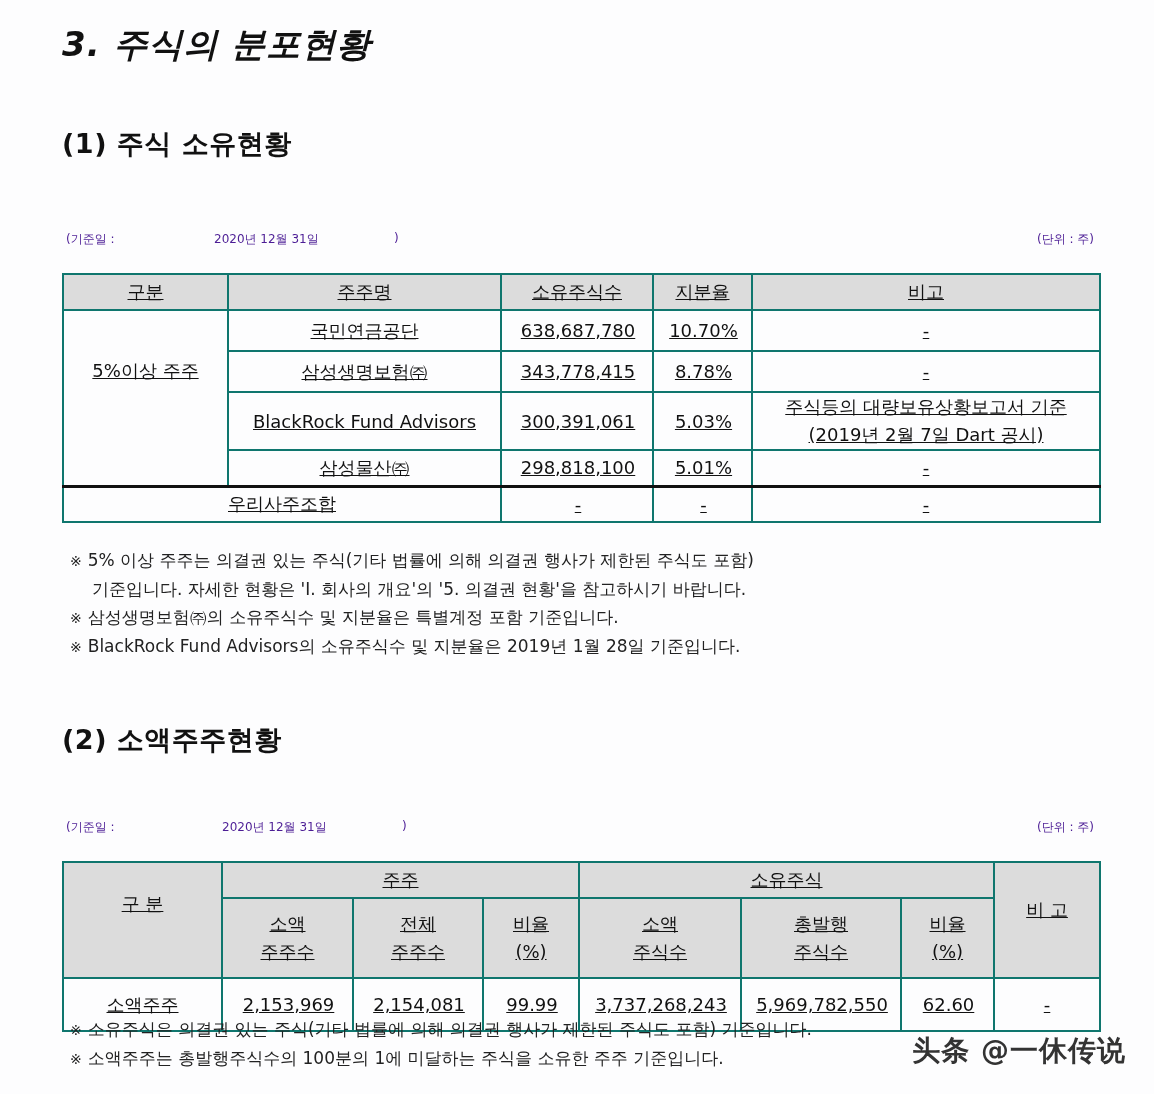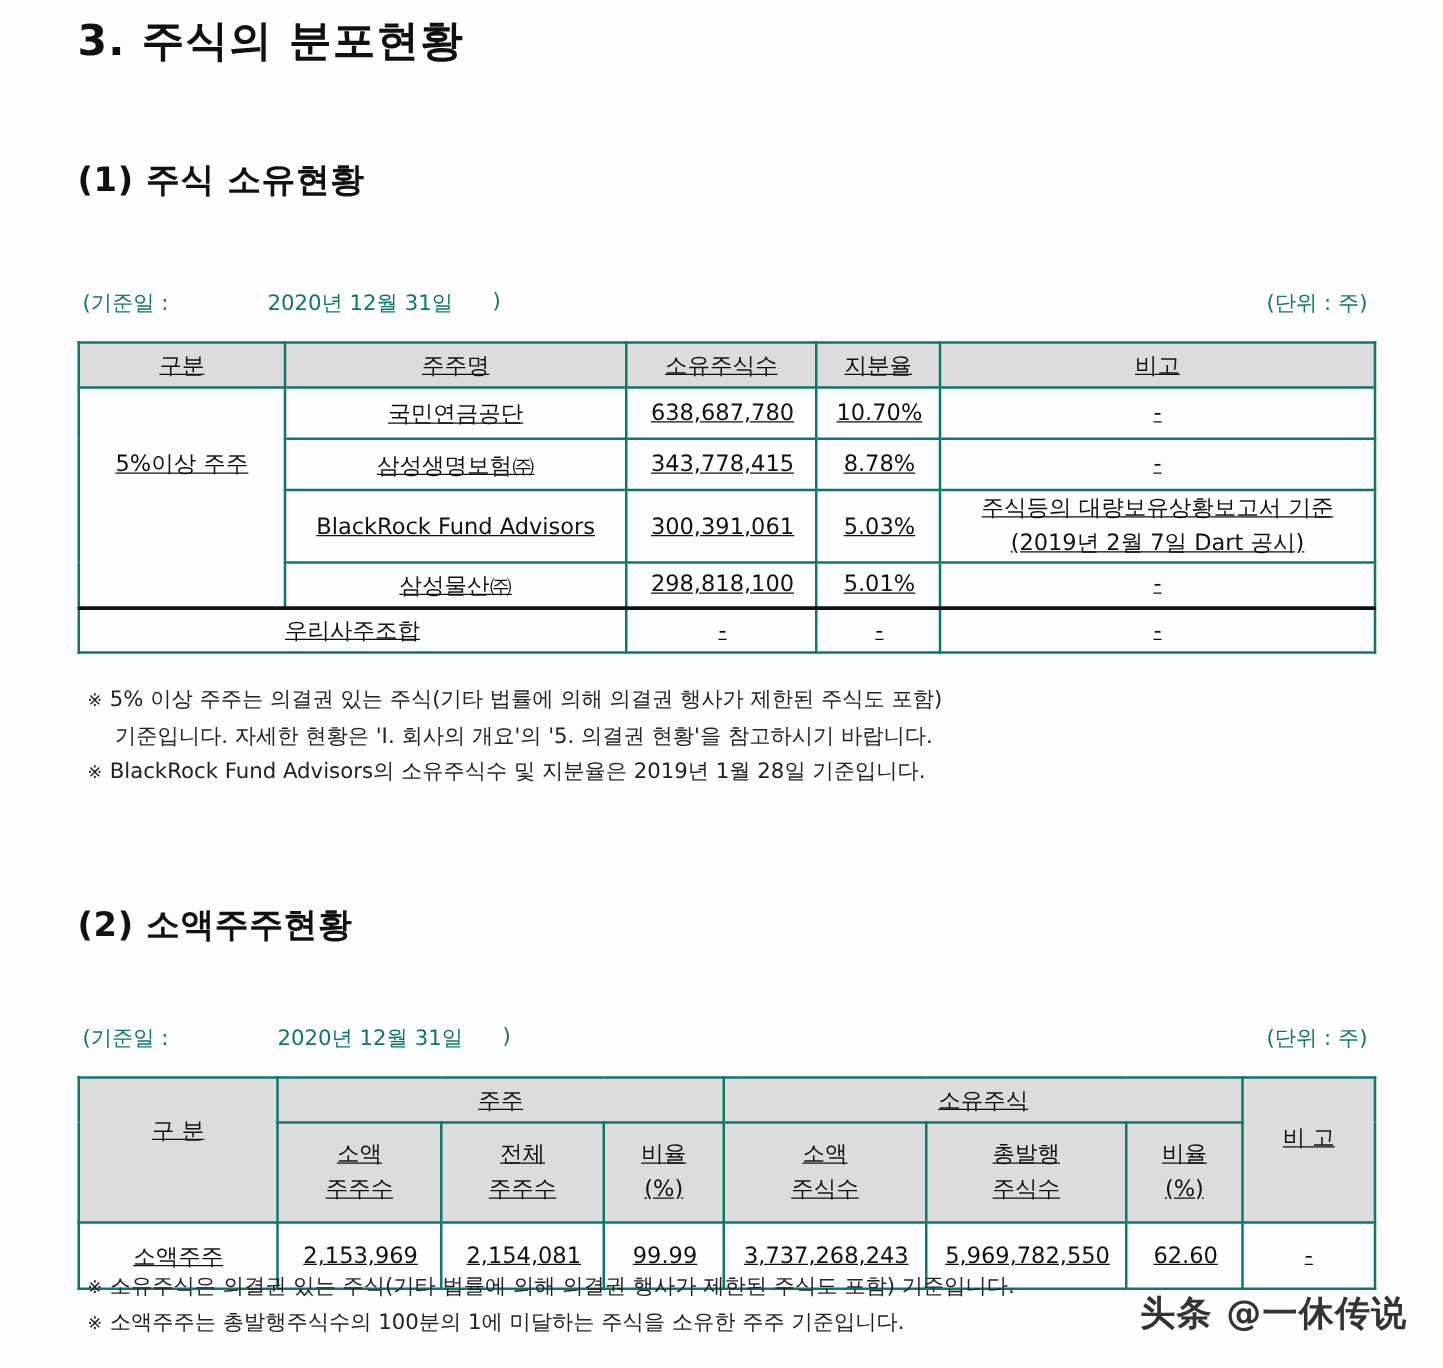--- a/index.html
+++ b/index.html
@@ -1,23 +1,23 @@
 <!DOCTYPE html>
 <html><head>
 <meta charset="utf-8">
 <style>
   html, body { margin: 0; padding: 0; }
   body {
     width: 1154px; height: 1094px; background: #fdfdfe; position: relative; overflow: hidden;
     font-family: "DejaVu Sans", "Liberation Sans", sans-serif; color: #111;
   }
   .abs { position: absolute; }
-  .h1 { left: 62px; top: 10px; font-size: 34px; font-weight: bold; letter-spacing: 1px; }
+  .h1 { left: 62px; top: 22px; font-size: 34px; font-weight: bold; letter-spacing: 1px; font-style: italic; }
   .h2 { left: 62px; font-size: 27px; font-weight: bold; letter-spacing: 0.5px; }
-  .meta { font-size: 17px; color: #0f766e; }
+  .meta { font-size: 12px; color: #4c1d95; }
   table { border-collapse: collapse; position: absolute; table-layout: fixed; }
   td, th {
     border: 2px solid #0f766e; font-weight: normal; font-size: 18px; padding: 0 4px;
     text-align: center; vertical-align: middle; color: #111; white-space: nowrap; text-decoration: underline;
   }
   th { background: #dcdcdc; }
   td.num { padding-right: 2px; }
   .note { font-size: 17px; color: #222; left: 70px; line-height: 28px; }
   .note .mark { margin-right: 6px; font-size: 14px; }
   .indent { padding-left: 22px; }
@@ -84,20 +84,21 @@
     <td class="num">-</td>
     <td class="num">-</td>
     <td>-</td>
   </tr>
 </tbody>
   </table>
 
 <div class="abs note" style="top:546px;">
   <div><span class="mark">※</span><span>5% 이상 주주는 의결권 있는 주식(기타 법률에 의해 의결권 행사가 제한된 주식도 포함)</span></div>
   <div class="indent">기준입니다. 자세한 현황은 'I. 회사의 개요'의 '5. 의결권 현황'을 참고하시기 바랍니다.</div>
+  <div><span class="mark">※</span><span>삼성생명보험㈜의 소유주식수 및 지분율은 특별계정 포함 기준입니다.</span></div>
   <div><span class="mark">※</span><span>BlackRock Fund Advisors의 소유주식수 및 지분율은 2019년 1월 28일 기준입니다.</span></div>
 </div>
 
 <div class="abs h2" style="top:722px;">(2) 소액주주현황</div>
 <div class="abs meta" style="left:66px; top:819px;">(기준일 :</div>
 <div class="abs meta" style="left:222px; top:819px;">2020년 12월 31일</div>
 <div class="abs meta" style="left:402px; top:819px;">)</div>
 <div class="abs meta" style="right:60px; top:819px;">(단위 : 주)</div>
 
 <table style="left:62px; top:861px; width:1037px;">

